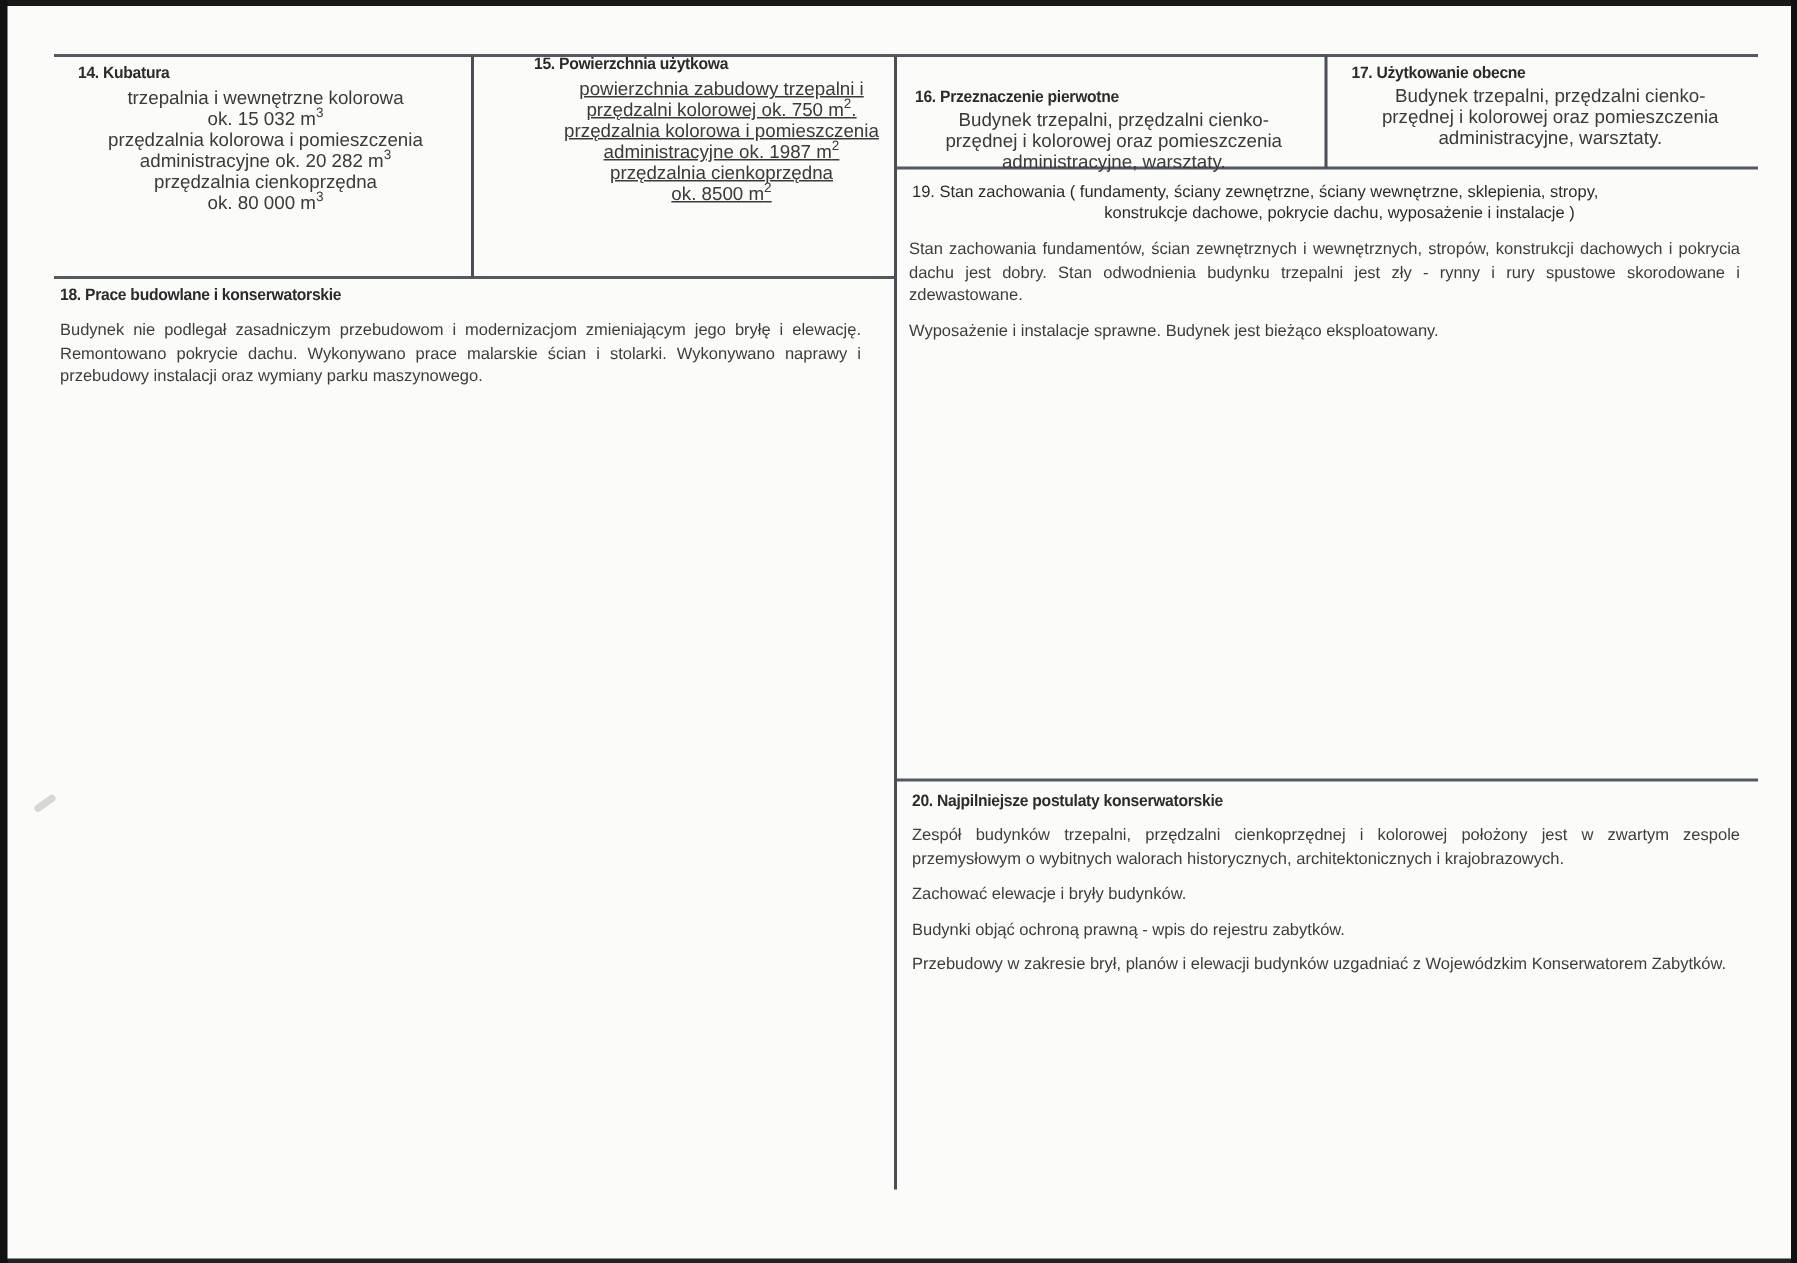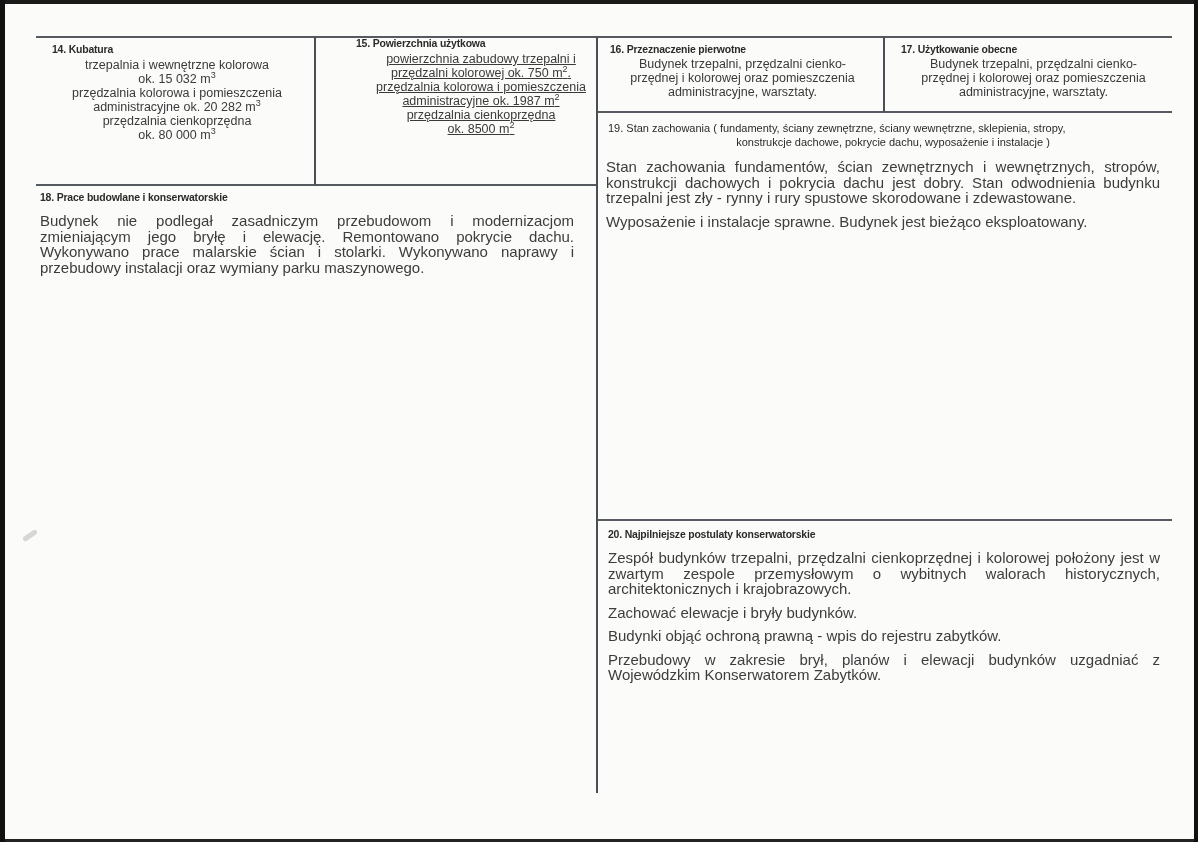--- a/index.html
+++ b/index.html
@@ -20,21 +20,21 @@
     .cell { position: absolute; font-size: 12.5px; line-height: 14px; }
     .title {
       font-weight: bold; font-size: 11px; color: #2b2b2b;
       letter-spacing: -0.2px;
       transform: scaleX(0.95); transform-origin: left;
       white-space: nowrap;
     }
     .center { text-align: center; }
     .lines div { white-space: nowrap; }
     sup { font-size: 9px; line-height: 0; vertical-align: 5px; }
-    .para { text-align: justify; margin: 0 0 8px 0; line-height: 15.5px; font-size: 15px; color: #3d3d3d; }
+    .para { text-align: justify; margin: 0 0 8px 0; line-height: 15.5px; font-size: 11px; color: #3d3d3d; }
     .title19 { font-weight: normal; font-size: 11px; color: #2b2b2b; line-height: 14px; }
     .title19 .indent { padding-left: 18px; display: block; }
     .smudge { position: absolute; left: 22px; top: 533px; width: 16px; height: 5px; background: #c8c8c8; transform: rotate(-35deg); border-radius: 3px; opacity: 0.7; }
   </style>
 </head>
 <body>
 
 <div class="edge-top"></div>
 <div class="edge-bottom"></div>
 <div class="edge-left"></div>
@@ -66,21 +66,21 @@
   <div class="center lines" style="margin-top:2px;text-decoration:underline;">
     <div><span>powierzchnia zabudowy trzepalni i</span></div>
     <div><span>przędzalni kolorowej ok. 750 m</span><sup>2</sup><span>.</span></div>
     <div><span>przędzalnia kolorowa i pomieszczenia</span></div>
     <div><span>administracyjne ok. 1987 m</span><sup>2</sup></div>
     <div><span>przędzalnia cienkoprzędna</span></div>
     <div><span>ok. 8500 m</span><sup>2</sup></div>
   </div>
 </div>
 
-<div class="cell" style="left:610px; top:42px; width:265px;">
+<div class="cell" style="left:610px; top:58px; width:265px;">
   <div class="title">16. Przeznaczenie pierwotne</div>
   <div class="center lines" style="margin-top:1px;">
     <div>Budynek trzepalni, przędzalni cienko-</div>
     <div>przędnej i kolorowej oraz pomieszczenia</div>
     <div>administracyjne, warsztaty.</div>
   </div>
 </div>
 
 <div class="cell" style="left:901px; top:42px; width:265px;">
   <div class="title">17. Użytkowanie obecne</div>

